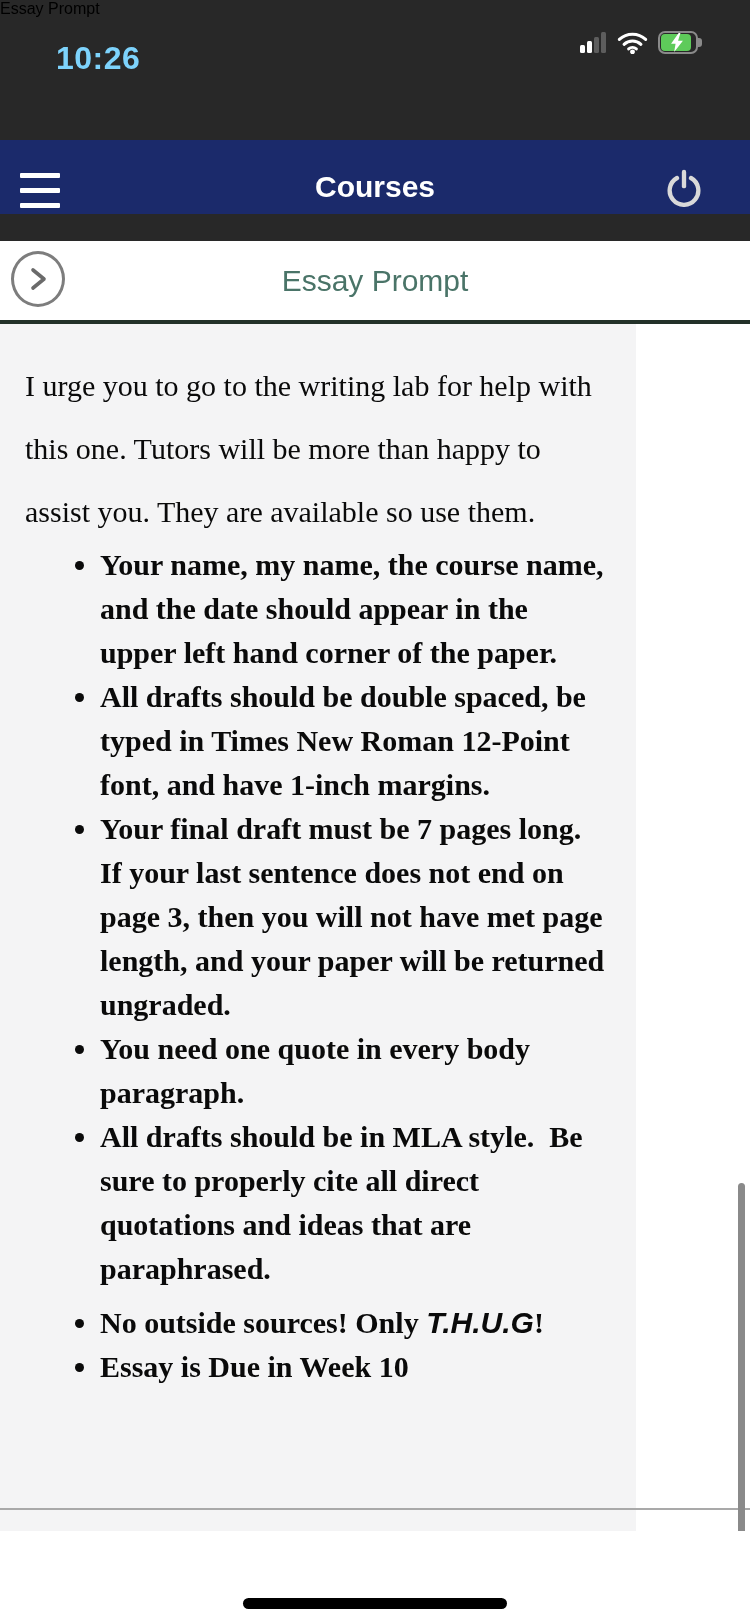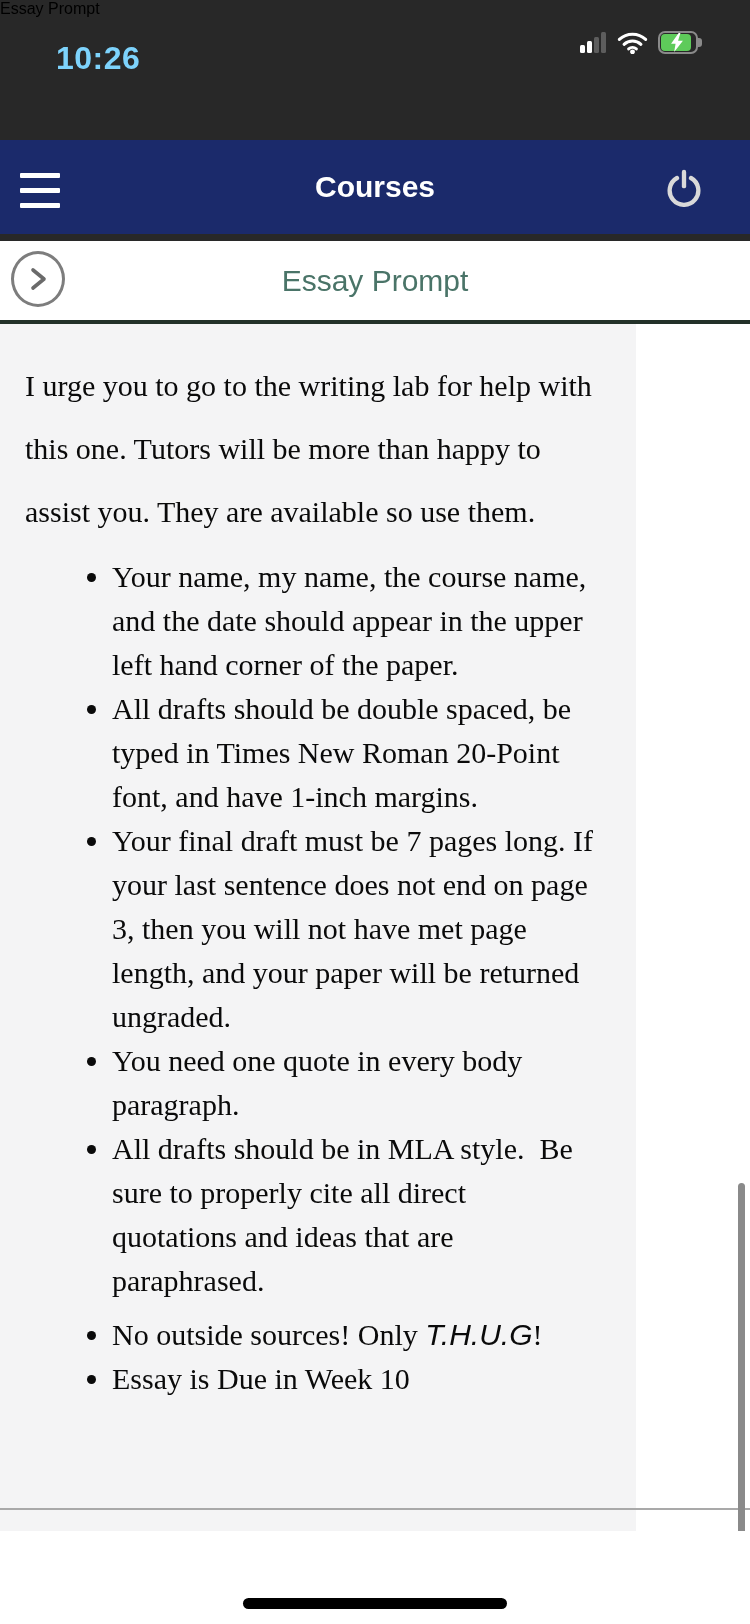--- a/index.html
+++ b/index.html
@@ -11,39 +11,39 @@
   
   .top-dark { position:absolute; top:0; left:0; width:750px; height:241px; background:#282828; }
   .time { position:absolute; left:56px; top:40px; font-size:32px; font-weight:700; color:#7dd3fc; letter-spacing:.5px; }
   .status-icons { position:absolute; right:46px; top:31px; display:flex; align-items:center; gap:10px; }
   .battery { position:relative; width:46px; height:23px; }
   .battery .shell { position:absolute; left:0; top:0; width:40px; height:23px; border:2px solid #8a8a8a; border-radius:7px; box-sizing:border-box; }
   .battery .charge { position:absolute; left:3px; top:3px; width:30px; height:17px; border-radius:4px; }
   .battery .bolt { position:absolute; left:11px; top:2px; }
   .battery .nub { position:absolute; right:2px; top:7px; width:4px; height:9px; background:#8a8a8a; border-radius:0 3px 3px 0; }
   
-  .nav-bar { position:absolute; top:140px; left:0; width:750px; height:94px; background:#1b2a6b; }
+  .nav-bar { position:absolute; top:140px; left:0; width:750px; height:74px; background:#1b2a6b; }
   .nav-title { position:absolute; top:0; left:0; width:100%; height:94px; line-height:94px; text-align:center; color:#ffffff; font-size:30px; font-weight:700; }
   .menu-button { position:absolute; left:20px; top:32px; width:40px; height:36px; background:none; border:none; padding:0; cursor:pointer; }
   .menu-button .bar { display:block; width:40px; height:5px; background:#ffffff; border-radius:1px; margin-bottom:10px; }
   .menu-button .bar:last-child { margin-bottom:0; }
   .logout-button { position:absolute; right:46px; top:27px; width:40px; height:40px; background:none; border:none; padding:0; cursor:pointer; }
   
   .breadcrumb-bar { position:absolute; top:241px; left:0; width:750px; height:79px; background:#ffffff; border-bottom:4px solid #233129; }
   .expand-button { position:absolute; left:11px; top:10px; width:54px; height:56px; border-radius:50%; border:3px solid #7d7d7d; background:#ffffff; padding:0; cursor:pointer; display:flex; align-items:center; justify-content:center; box-sizing:border-box; }
   .breadcrumb-title { position:absolute; top:0; left:0; width:100%; height:79px; line-height:79px; text-align:center; color:#4a7468; font-size:30px; }
   
   .content {
     position:absolute; top:324px; left:0; width:636px; height:1207px;
     background:#f4f4f5; box-sizing:border-box; padding:30px 0 0 25px;
     font-family:"Liberation Serif", serif; color:#0a0a0a;
   }
   .intro { margin:0 39px 0 0; font-size:30px; line-height:63px; }
   .heading { margin:16px 0 0 0; font-size:30px; line-height:63px; font-weight:700; }
-  ul.reqs { margin:12px; padding:0 30px 0 75px; font-size:30px; line-height:44px; }
+  ul.reqs { margin:0; padding:0 30px 0 75px; font-size:30px; line-height:44px;font-weight:bold; }
   ul.reqs li { white-space:pre-wrap; }
   ul.reqs li.spaced { margin-top:10px; }
   .em-sans { font-family:"Liberation Sans", sans-serif; font-style:italic; }
   .divider { position:absolute; left:0; bottom:21px; width:750px; height:0; border-top:2px solid #a9a9a9; }
   
   .scrollbar { position:absolute; right:5px; top:1183px; width:7px; height:370px; background:#8a8a8a; border-radius:4px; cursor:pointer; }
   
   .footer { position:absolute; top:1531px; left:0; width:750px; height:93px; background:#ffffff; }
   .home-indicator { position:absolute; left:243px; top:67px; width:264px; height:11px; border-radius:6px; background:#000000; cursor:pointer; }
 </style>
@@ -100,21 +100,21 @@
         <polyline points="8,5 19,14 8,23" fill="none" stroke="#6a6a6a" stroke-width="3.6" stroke-linecap="round" stroke-linejoin="round"></polyline>
       </svg>
     </button>
     <div class="breadcrumb-title">Essay Prompt</div>
   </div>
 
   <div class="content">
     <p class="intro">I urge you to go to the writing lab for help with this one. Tutors will be more than happy to assist you. They are available so use them.</p>
     <ul class="reqs">
       <li>Your name, my name, the course name, and the date should appear in the upper left hand corner of the paper.</li>
-      <li>All drafts should be double spaced, be typed in Times New Roman 20-Point font, and have 1-inch margins.</li>
+      <li>All drafts should be double spaced, be typed in Times New Roman 12-Point font, and have 1-inch margins.</li>
       <li>Your final draft must be 7 pages long. If your last sentence does not end on page 3, then you will not have met page length, and your paper will be returned ungraded.</li>
       <li>You need one quote in every body paragraph.</li>
       <li>All drafts should be in MLA style.  Be sure to properly cite all direct quotations and ideas that are paraphrased.</li>
       <li class="spaced"><span>No outside sources! Only </span><span class="em-sans">T.H.U.G</span><span>!</span></li>
       <li>Essay is Due in Week 10</li>
     </ul>
     <div class="divider"></div>
   </div>
 
   <div class="scrollbar"></div>

